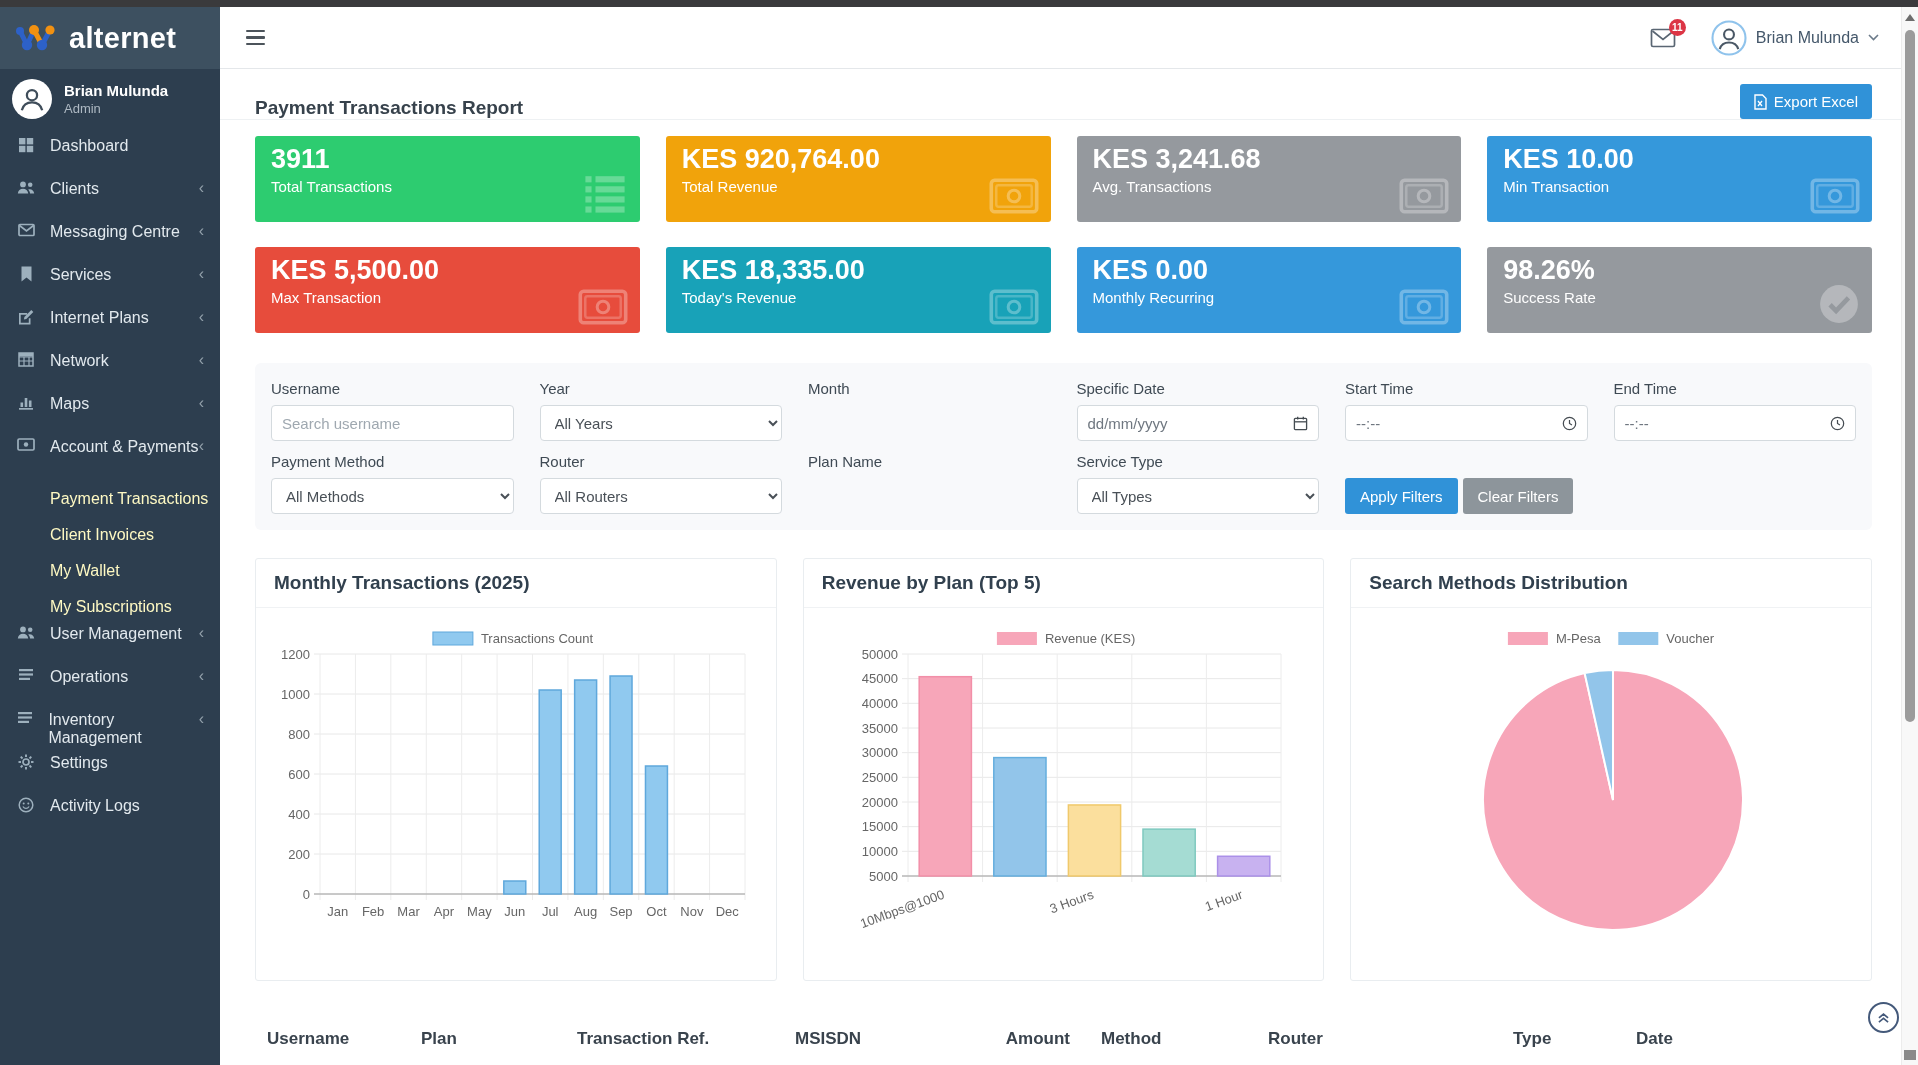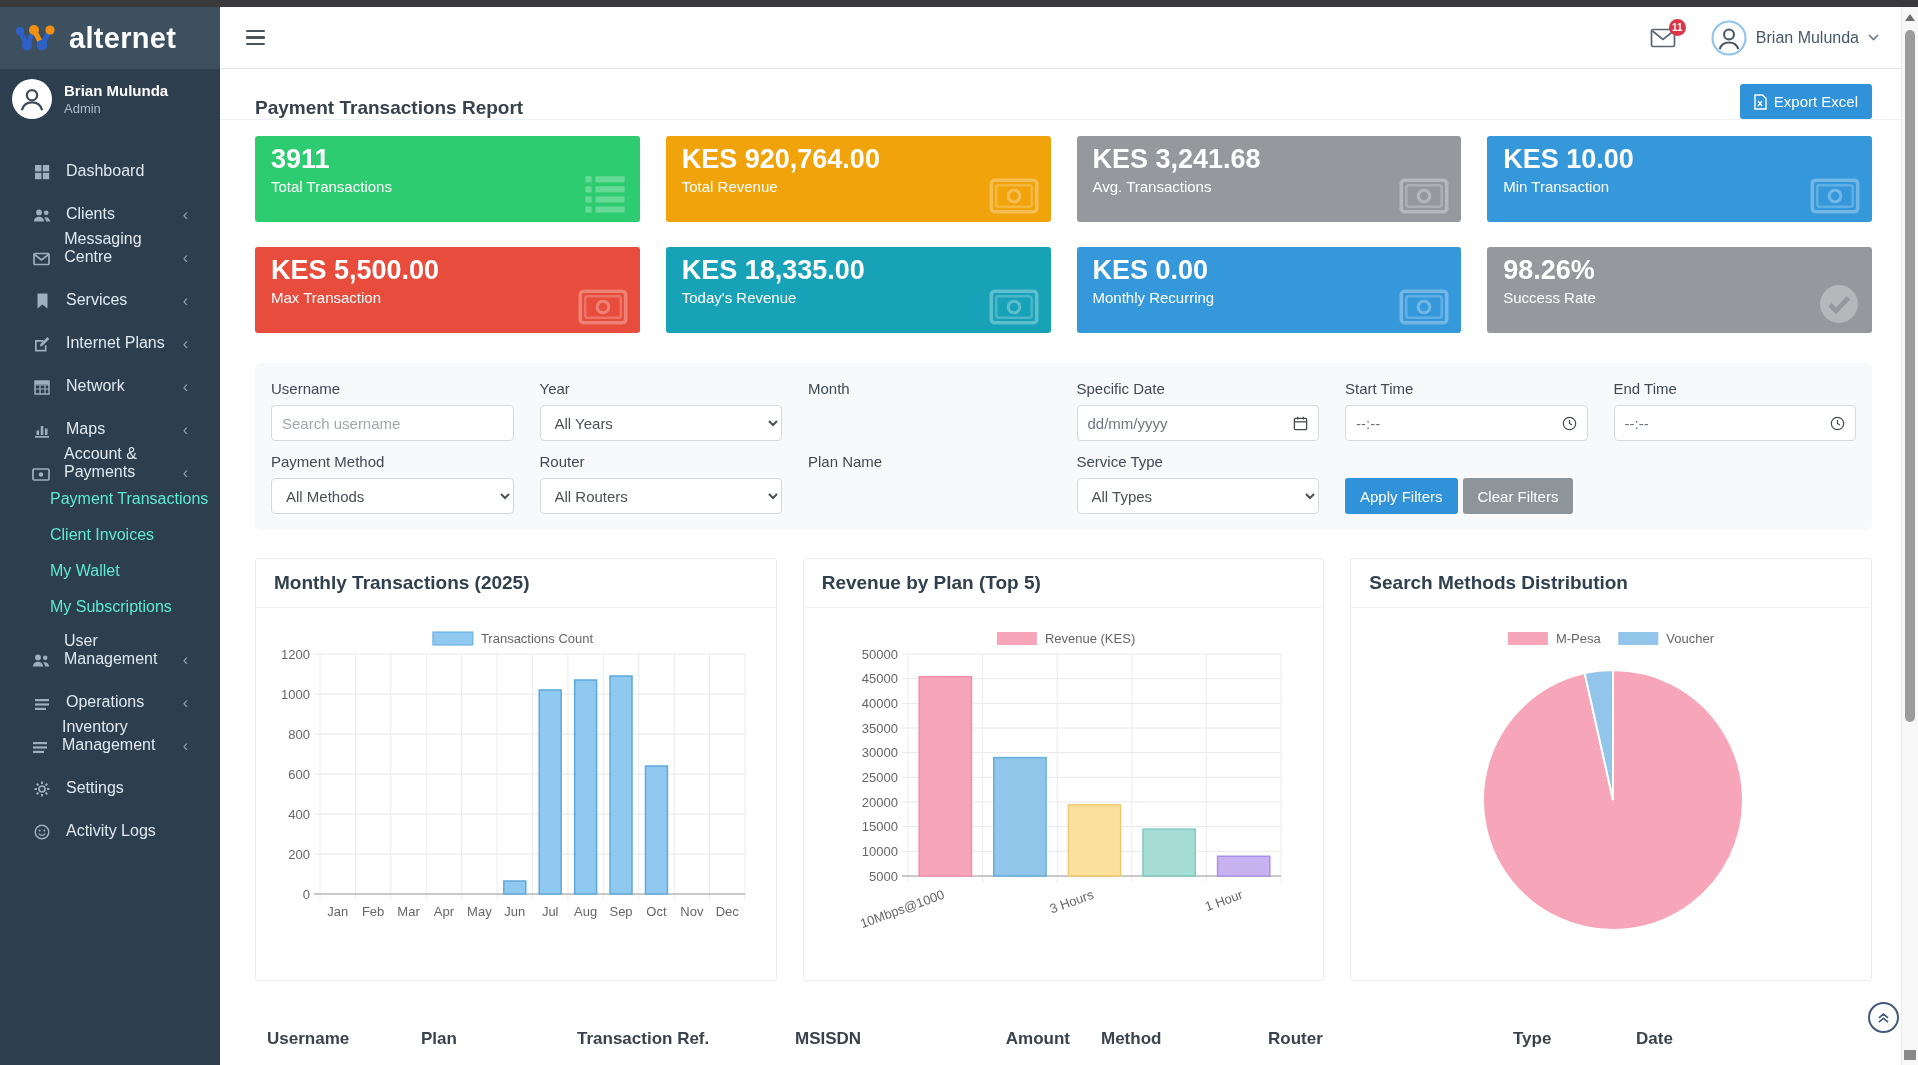--- a/index.html
+++ b/index.html
@@ -9,24 +9,24 @@
 
   
   .sidebar{position:absolute;left:0;top:7px;width:220px;height:1058px;background:#2d3e4f;z-index:40;}
   .brand{height:62px;background:#3d5060;display:flex;align-items:center;padding-left:14px;gap:9px;}
   .brand-name{color:#fff;font-size:29px;font-weight:600;letter-spacing:.3px;}
   .user-panel{display:flex;align-items:center;gap:12px;padding:10px 14px 10px 12px;}
   .avatar-sb{width:40px;height:40px;border-radius:50%;background:#fff;display:flex;align-items:center;justify-content:center;flex:0 0 40px;}
   .uname{color:#fff;font-size:15px;font-weight:700;line-height:1.25;}
   .urole{color:#aeb9c3;font-size:13px;}
   .nav{margin-top:8px;}
-  .nav-item{height:43px;display:flex;align-items:flex-end;padding:0 32px;color:#e2e9ee;font-size:16px;cursor:pointer;}
+  .nav-item{height:43px;display:flex;align-items:flex-start;padding:0 16px;color:#e2e9ee;font-size:16px;cursor:pointer;}
   .nav-icon{width:20px;margin-right:14px;display:flex;justify-content:center;color:#9db0bd;}
   .chev{margin-left:auto;color:#93a1ab;font-size:16px;line-height:1;}
-  .nav-sub{height:36px;display:flex;align-items:center;padding-left:50px;color:#5eead4;font-size:16px;cursor:pointer;}
+  .nav-sub{height:36px;display:flex;align-items:center;padding-left:50px;color:#fef9c3;font-size:16px;cursor:pointer;}
 
   
   .header{position:absolute;left:220px;top:7px;width:1681px;height:62px;background:#fff;
     border-bottom:1px solid #e4e7ea;display:flex;align-items:center;padding:0 22px;z-index:30;}
   .hamburger{cursor:pointer;display:flex;flex-direction:column;gap:4px;padding:4px;}
   .hamburger i{display:block;width:19px;height:2.6px;background:#4c545b;border-radius:1px;}
   .h-right{margin-left:auto;display:flex;align-items:center;gap:29px;}
   .mailwrap{position:relative;cursor:pointer;margin-right:6px;}
   .badge{position:absolute;top:-8px;right:-10px;background:#dc3545;color:#fff;font-size:10px;font-weight:700;
     border-radius:9px;min-width:17px;height:17px;display:flex;align-items:center;justify-content:center;padding:0 3px;}

